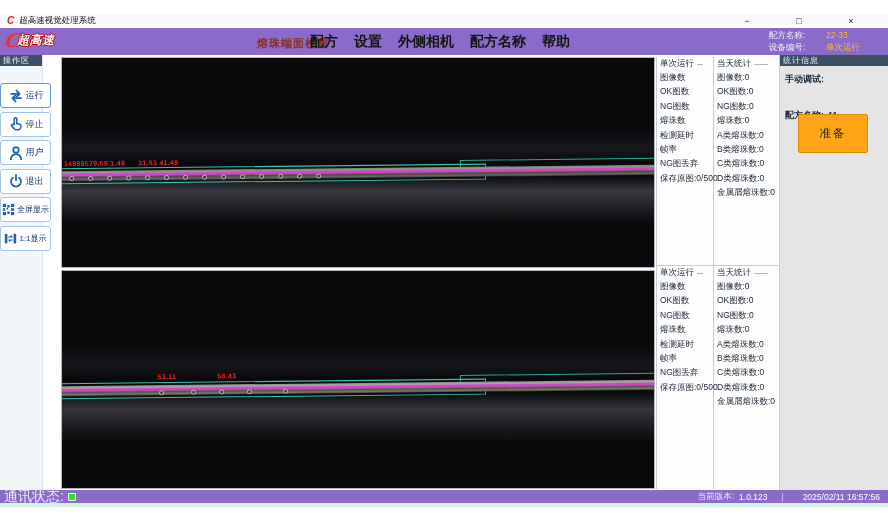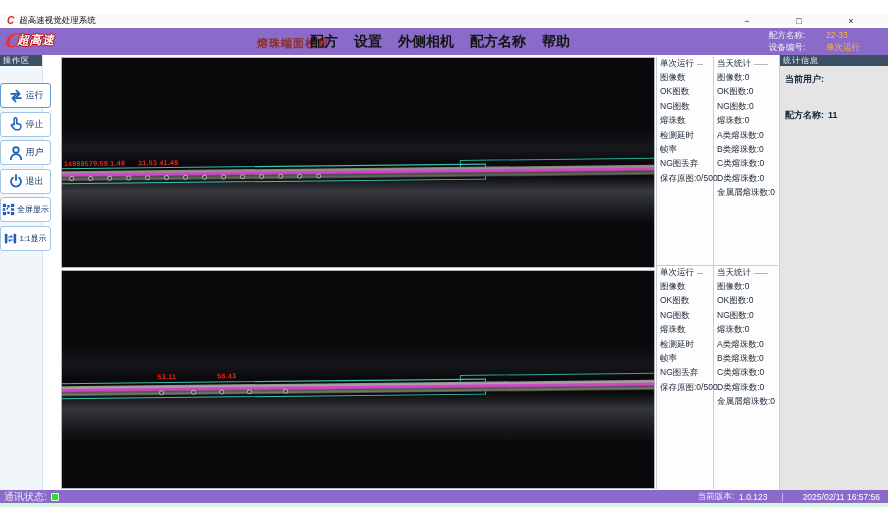--- a/index.html
+++ b/index.html
@@ -79,21 +79,21 @@
   .info { position:absolute; left:779px; top:55px; width:109px; height:435px; background:#e5e5e5; border-left:1px solid #c5ced8; }
   .info-row { font-size:9px; color:#14233a; font-weight:bold; padding-left:5px; white-space:nowrap; }
   .info-row .ival { font-weight:bold; color:#10253f; margin-left:4px; }
   .row-user { margin-top:7px; }
   .row-recipe { margin-top:23px; }
   .prepare-btn { position:absolute; left:18px; top:59px; width:70px; height:39px; background:#ffa517; border:1px solid #d88d00; border-radius:2px; font-size:11.5px; color:#1e1e1e; display:flex; align-items:center; justify-content:center; letter-spacing:2px; cursor:default; }
   .data-btn { position:absolute; left:18px; top:122px; width:70px; height:37px; background:#ffffff; border:1px solid #ccd6e0; border-radius:3px; font-size:10.5px; color:#44596e; display:flex; align-items:center; justify-content:center; letter-spacing:1px; box-shadow:0 1px 2px rgba(0,0,0,.06); cursor:default; }
 
   
   .statusbar { position:absolute; left:0; top:490px; width:888px; height:13px; background:#8a6bc9; display:flex; align-items:center; }
-  .comm-lbl { font-size:10px; color:#ece6fa; margin-left:4px; }
+  .comm-lbl { font-size:14px; color:#ece6fa; margin-left:4px; }
   .comm-dot { width:8px; height:8px; background:#2ee02e; border:1px solid #e8ffe8; border-radius:1px; margin-left:4px; }
   .sb-right { position:absolute; right:8px; top:0; height:13px; display:flex; align-items:center; font-size:8.5px; color:#efeafb;text-align:center; }
   .sb-right .v { margin-left:5px; color:#ffffff; }
   .sb-right .sep { margin:0 14px; color:#d9cff0; }
   .footer-strip { position:absolute; left:0; top:503px; width:888px; height:4px; background:#dcf3de; }
 </style>
 </head>
 <body>
 
 <div class="screen">
@@ -305,25 +305,26 @@
         <div class="stat-row">B类熔珠数:0</div>
         <div class="stat-row">C类熔珠数:0</div>
         <div class="stat-row">D类熔珠数:0</div>
         <div class="stat-row">金属屑熔珠数:0</div>
       </div>
   </div>
 
   <div class="info">
     <div class="panel-hd">统计信息</div>
     <div class="info-row row-user">
-      <span>当前用户:</span><span class="ival"></span>
+      <span>手动调试:</span><span class="ival"></span>
     </div>
     <div class="info-row row-recipe">
       <span>配方名称:</span><span class="ival">11</span>
     </div>
+    <div class="prepare-btn">准备</div>
   </div>
 
   <div class="statusbar">
     <span class="comm-lbl">通讯状态:</span>
     <span class="comm-dot"></span>
     <div class="sb-right">
       <span>当前版本:</span>
       <span class="v">1.0.123</span>
       <span class="sep">|</span>
       <span class="v">2025/02/11  16:57:56</span>

